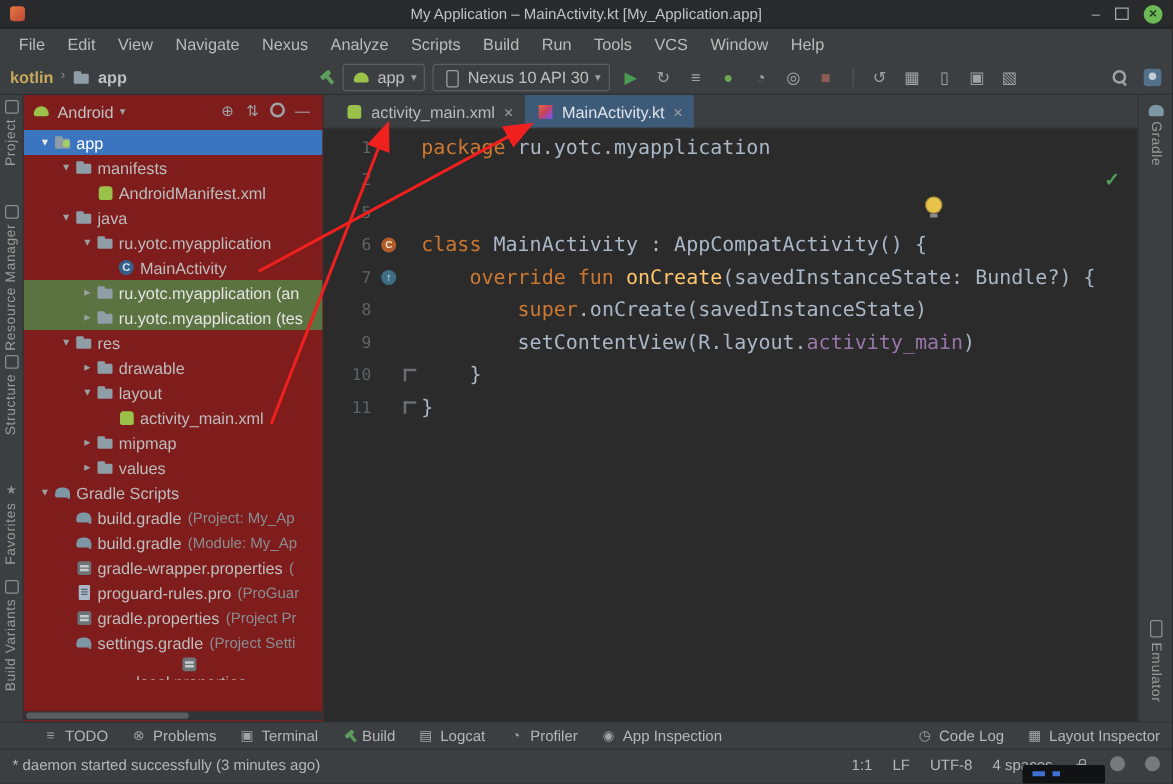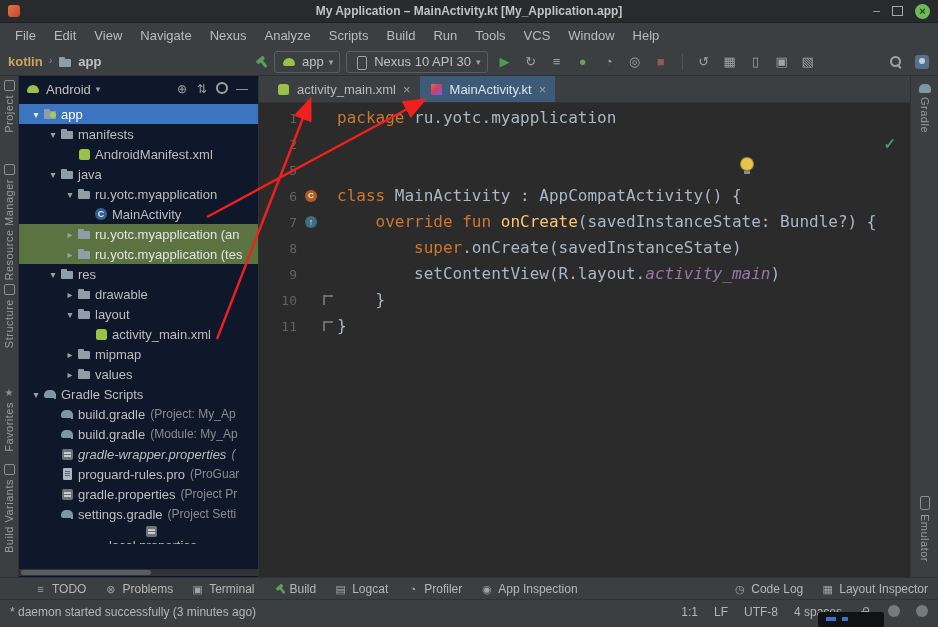--- a/index.html
+++ b/index.html
@@ -2,21 +2,21 @@
 <html><head>
 <meta charset="utf-8">
 <style>
   html,body{margin:0;padding:0;background:#1e1e1e}
   #app{position:relative;width:938px;height:627px;overflow:hidden;background:#3c3f41;
        font-family:"Liberation Sans",sans-serif;color:#bbbbbb;font-size:13px;user-select:none}
 
   
   .titlebar{height:22px;background:#282a2b;display:flex;align-items:center;position:relative;border-bottom:1px solid #1f2021}
   .app-badge{width:12px;height:12px;border-radius:3px;background:linear-gradient(135deg,#e07a3f,#c44536);margin-left:8px}
-  .titlebar .title{position:absolute;left:0;right:0;text-align:center;font-size:12px;font-weight:bold;color:#c2c2c2}
+  .titlebar .title{position:absolute;left:0;right:0;text-align:center;font-size:12px;font-weight:normal;color:#c2c2c2}
   .win-controls{margin-left:auto;display:flex;align-items:center;gap:12px;padding-right:8px;z-index:2}
   .win-btn{color:#a8a8a8;font-size:12px;line-height:12px}
   .win-restore{width:9px;height:8px;border:1px solid #a8a8a8}
   .win-close{width:15px;height:15px;border-radius:50%;background:#6cb956;color:#23401f;font-size:11px;line-height:15px;text-align:center;font-weight:bold}
 
   
   .menubar{height:25px;display:flex;align-items:center;background:#3c3f41;padding-left:6px}
   .menu-item{padding:0 9px;line-height:25px;color:#bbbbbb}
 
   
@@ -54,21 +54,21 @@
   .rstrip{width:27px;flex:none;background:#3c3f41;border-left:1px solid #2f3234;position:relative}
   .strip-item{position:absolute;left:0;right:0;display:flex;flex-direction:column;align-items:center;gap:4px}
   .strip-ic{width:9px;height:9px;border:1.5px solid #8a8f92;border-radius:2px;flex:none}
   .strip-star{color:#8a8f92;font-size:10px;line-height:10px}
   .vtxt{writing-mode:vertical-rl;transform:rotate(180deg);font-size:11px;color:#9b9b9b;letter-spacing:.5px}
   .vtxt-r{writing-mode:vertical-rl;font-size:11px;color:#9b9b9b;letter-spacing:.5px}
   .strip-phone{width:8px;height:12px;border:1.5px solid #8a8f92;border-radius:2px}
   .strip-gradle{width:12px;height:9px;background:#7d97a5;border-radius:5px 5px 2px 2px}
 
   
-  .ppanel{width:239px;flex:none;background:#0f172a;border-right:1px solid #2f3234;position:relative;overflow:hidden}
+  .ppanel{width:239px;flex:none;background:#7f1d1d;border-right:1px solid #2f3234;position:relative;overflow:hidden}
   .phead{height:26px;display:flex;align-items:center;padding:0 6px;gap:5px;color:#c0c0c0}
   .phead .spacer{flex:1}
   .phi{width:20px;text-align:center;color:#9fa3a6;font-size:12px}
   .gearish{width:8px;height:8px;border:2px solid #9fa3a6;border-radius:50%;display:inline-block}
   .tree{padding-top:2px}
   .tree-row{height:20px;display:flex;align-items:center;white-space:nowrap;overflow:hidden;color:#bdbdbd}
   .tree-row.selected{background:#3b74bf;color:#ffffff}
   .tree-row.green{background:#5b7341;color:#e4e4e4}
   .tw{width:14px;flex:none;font-size:10px;color:#9da0a3;text-align:center}
   .tree-row.selected .tw{color:#e8e8e8}
@@ -101,21 +101,21 @@
   .tab.selected{background:#3d5a78;color:#dde3e8}
   .tclose{color:#9da0a3;margin-left:2px;font-size:13px}
   .code{flex:1;background:#2b2b2b;position:relative;overflow:hidden;padding-top:2px}
   .code-line{display:flex;align-items:center;height:26px}
   .lnum{width:38px;flex:none;text-align:right;padding-right:6px;color:#606366;font:13px "DejaVu Sans Mono",monospace}
   .gic{width:16px;flex:none;display:flex;justify-content:center}
   .fic{width:18px;flex:none;display:flex;justify-content:center}
   .ct{font:16px/26px "DejaVu Sans Mono",monospace;white-space:pre;color:#a9b7c6}
   .tk-kw{color:#cc7832}
   .tk-fn{color:#ffc66d}
-  .tk-ref{color:#9876aa;font-style:italic}
+  .tk-ref{color:#9876aa;}
   .tk-pl{color:#a9b7c6}
   .tk-fold{background:#3b4045;border:1px solid #5f6367;border-radius:3px;padding:0 5px;color:#a9b7c6;font-size:12px}
   .g-class{display:block;width:12px;height:12px;border-radius:50%;background:#b05c2a;color:#f4e3c8;font:bold 8px/12px "Liberation Sans",sans-serif;text-align:center;font-style:normal}
   .g-override{display:block;width:12px;height:12px;border-radius:50%;background:#3f6e84;color:#dfe9ee;font:bold 9px/12px "Liberation Sans",sans-serif;text-align:center;font-style:normal}
   .g-foldend{display:block;width:8px;height:8px;border-left:2px solid #6a6e71;border-top:2px solid #6a6e71}
   .inspect-check{position:absolute;right:14px;top:32px;color:#4f9e57;font-size:15px;font-weight:bold}
   .bulb{position:absolute;left:482px;top:82px;width:12px;height:12px;border-radius:50%;background:#e8c34c;box-shadow:0 0 0 1px #a08b3a}
   .bulb::after{content:"";position:absolute;left:3px;bottom:-4px;width:6px;height:3px;background:#8a8a8a}
 
   
@@ -339,21 +339,21 @@
             <span class="ic ic-gradle-file"></span>
             <span class="lbl">build.gradle</span>
             <span class="sfx">(Project: My_Ap</span>
           </div>
           <div class="tree-row" style="padding-left: 27px;">
             <span class="tw"></span>
             <span class="ic ic-gradle-file"></span>
             <span class="lbl">build.gradle</span>
             <span class="sfx">(Module: My_Ap</span>
           </div>
-          <div class="tree-row" style="padding-left: 27px; font-style: italic;">
+          <div class="tree-row" style="padding-left: 27px;">
             <span class="tw"></span>
             <span class="ic ic-properties"></span>
             <span class="lbl">gradle-wrapper.properties</span>
             <span class="sfx">(</span>
           </div>
           <div class="tree-row" style="padding-left: 27px;">
             <span class="tw"></span>
             <span class="ic ic-text-file"></span>
             <span class="lbl">proguard-rules.pro</span>
             <span class="sfx">(ProGuar</span>

